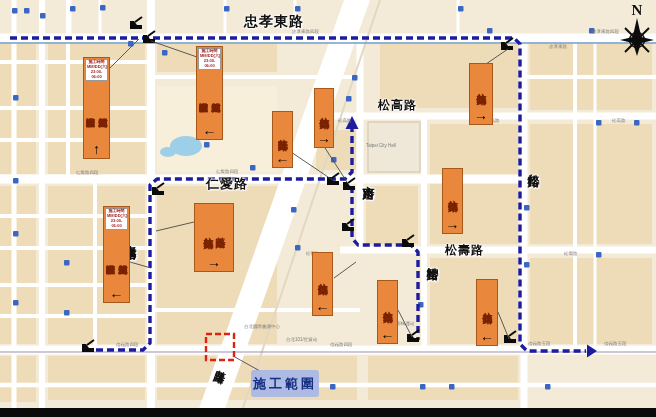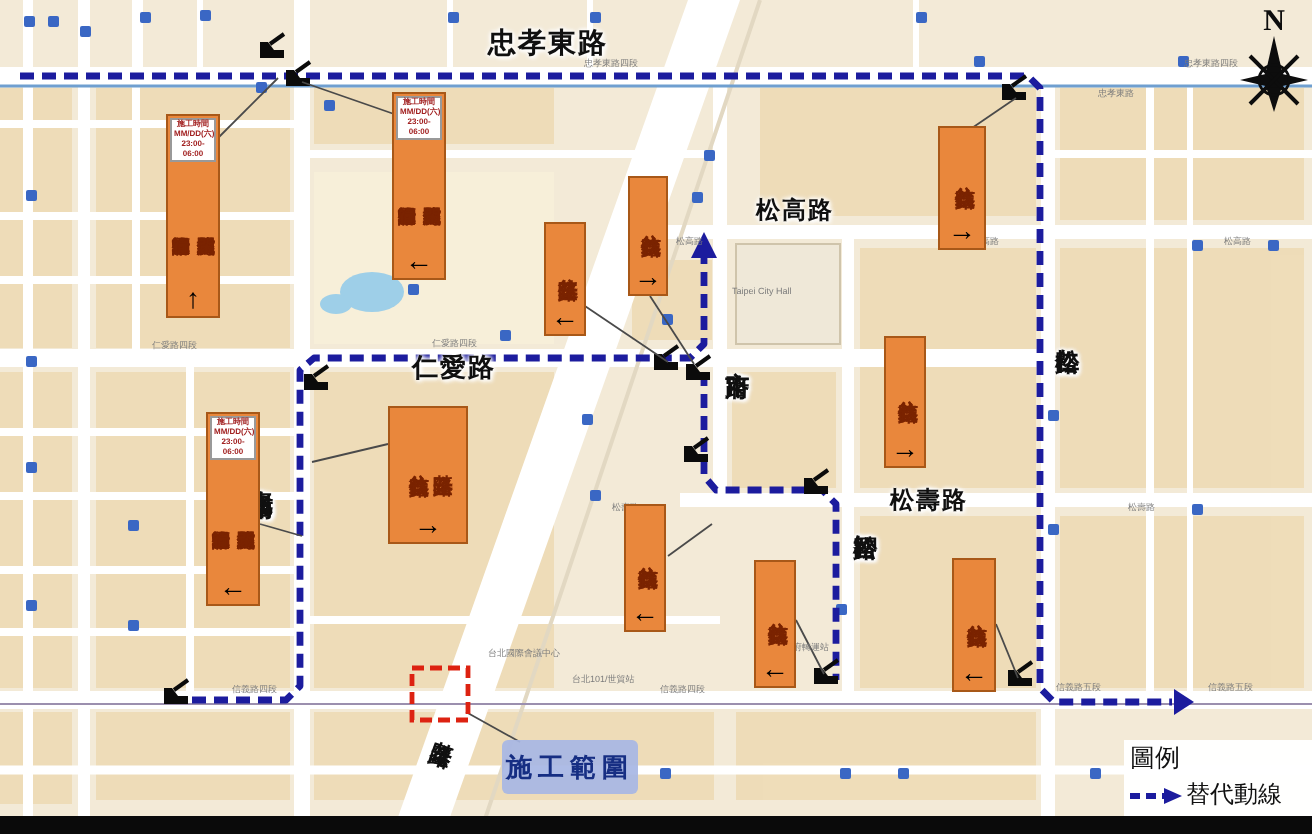--- a/index.html
+++ b/index.html
@@ -219,30 +219,20 @@
       <polygon points="0,-22 5,0 0,16 -5,0"></polygon>
       <polygon points="-17,0 0,-4 17,0 0,4"></polygon>
       <line x1="-12" y1="-12" x2="12" y2="12" stroke="#0d0d0d" stroke-width="2"></line>
       <line x1="12" y1="-12" x2="-12" y2="12" stroke="#0d0d0d" stroke-width="2"></line>
       <circle cx="0" cy="0" r="7.5" fill="none" stroke="#0d0d0d" stroke-width="1.4"></circle>
     </g>
   </svg>
 
   <div class="zone-label">施工範圍</div>
 
-  <div class="legend">
-    <div class="legend-title">圖例</div>
-    <div class="legend-row">
-      <svg width="26" height="10">
-        <line x1="0" y1="5" x2="18" y2="5" stroke="#1c1c9e" stroke-width="3" stroke-dasharray="5 3"></line>
-        <polygon points="26,5 17,1 17,9" fill="#1c1c9e"></polygon>
-      </svg>
-      <span class="legend-text">替代動線</span>
-    </div>
-  </div>
 
   <div class="blackbar"></div>
 <div class="banner closure" style="left: 83px; top: 57px; width: 27px; height: 102px;">
       <div class="bheader">
         <div>施工時間</div>
         <div>MM/DD(六)</div>
         <div>23:00-06:00</div>
       </div>
       <div class="vtext">信義路施工封閉
 車輛請改道通行</div>

